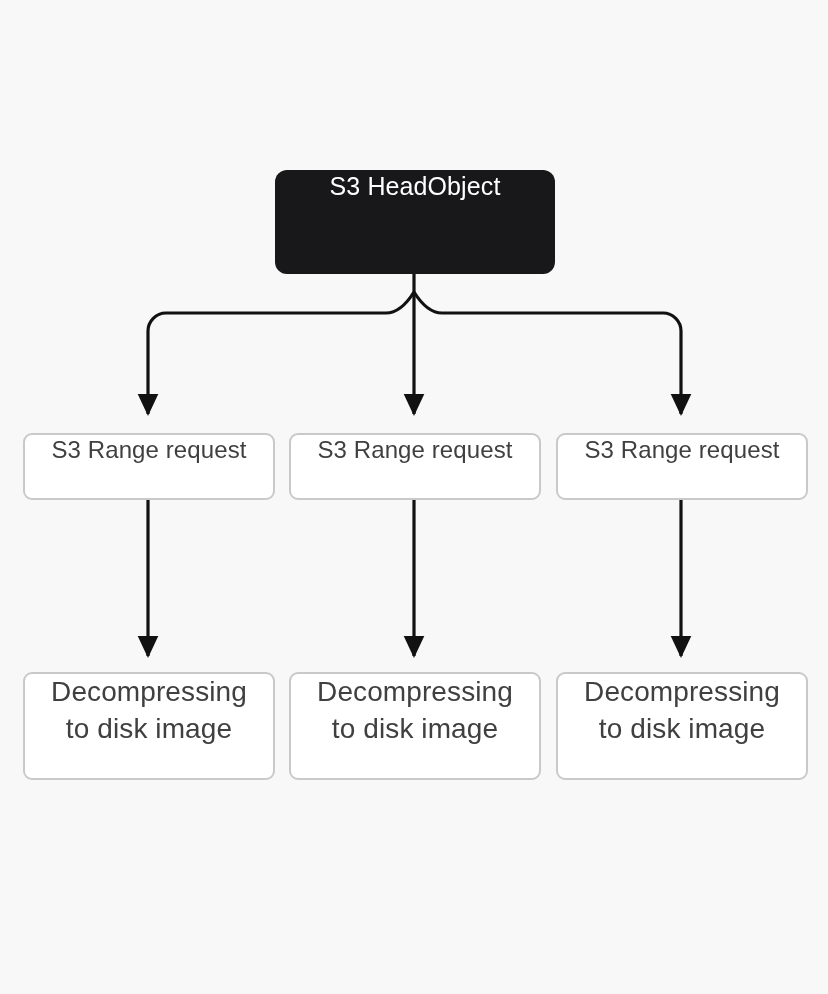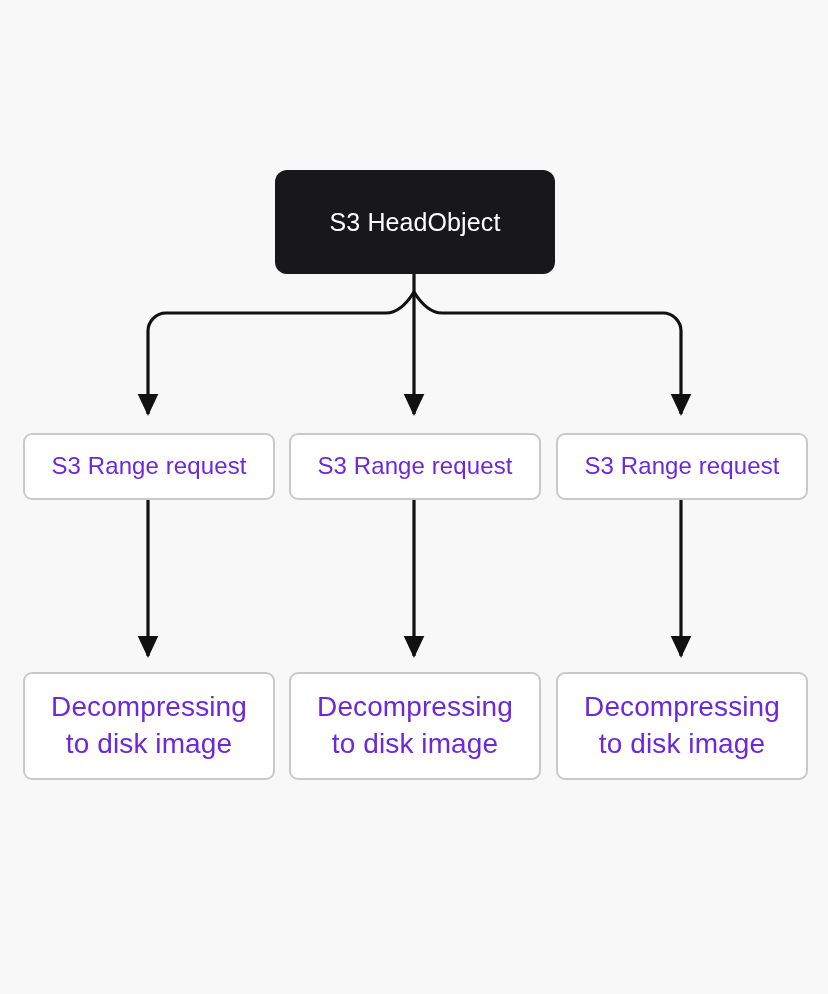--- a/index.html
+++ b/index.html
@@ -23,35 +23,34 @@
     position: absolute;
     left: 0;
     top: 0;
     width: 828px;
     height: 994px;
   }
   .node {
     position: absolute;
     box-sizing: border-box;
     display: flex;
-    align-items: center;
     justify-content: center;
     text-align: center;
     line-height: 1.28;
   }
   .node-root {
     background: #18181a;
     color: #ffffff;
     border-radius: 12px;
     font-size: 25px;
     letter-spacing: 0.1px;
   }
   .node-plain {
     background: #ffffff;
-    color: #6d28d9;
+    color: #404040;
     border: 2px solid #c9c9c9;
     border-radius: 9px;
     font-size: 24px;
     letter-spacing: 0.1px;
   }
   .node-plain.two-line {
     font-size: 28px;
     line-height: 1.32;
   }
   .node-label {

